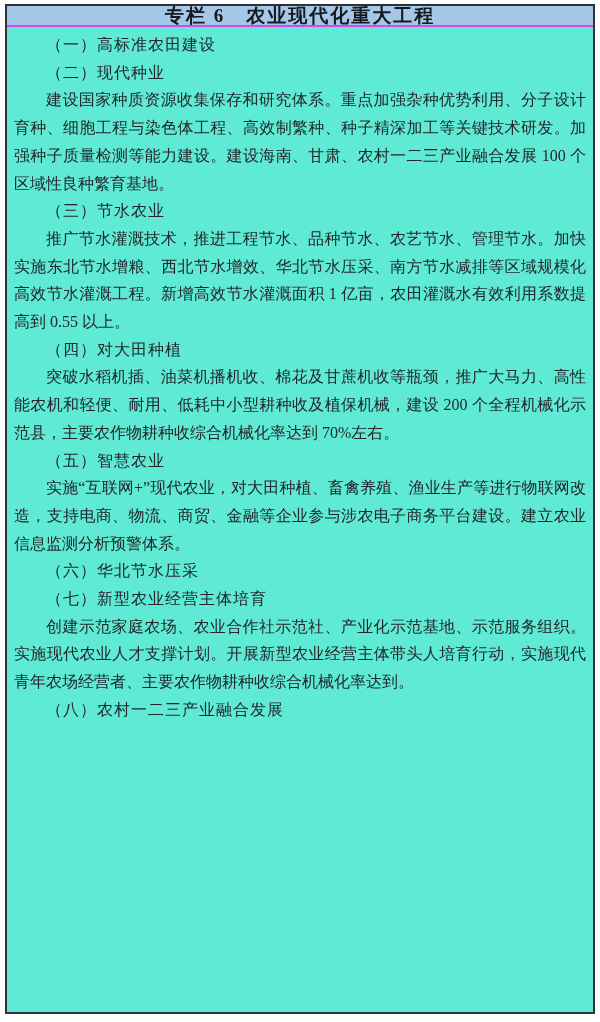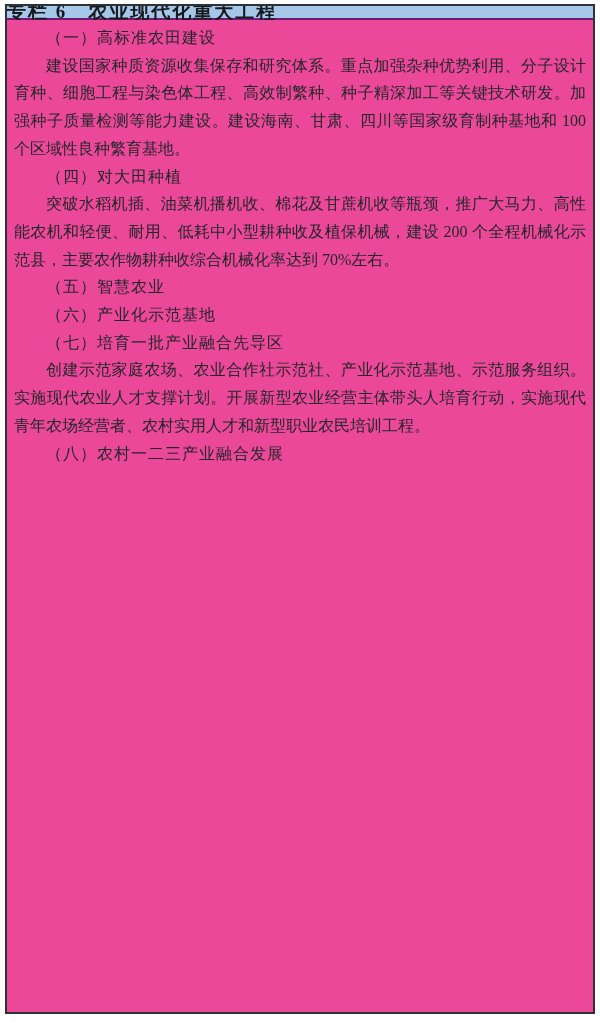--- a/index.html
+++ b/index.html
@@ -19,38 +19,38 @@
     height: 1010px;
     margin: 4px 5px 8px 5px;
     border: 2px solid #2e3236;
     display: flex;
     flex-direction: column;
     overflow: hidden;
   }
   .panel-header {
     box-sizing: border-box;
     flex: 0 0 auto;
-    height: 14px;
+    height: 21px;
     background: #a5c7e8;
-    border-bottom: 2px solid #701a75;
+    border-bottom: 2px solid #d946ef;
     display: flex;
     align-items: center;
-    justify-content: flex-start;
+    justify-content: center;
   }
   .panel-title {
     font-size: 19px;
     font-weight: bold;
     letter-spacing: 2px;
     color: #16191d;
     white-space: nowrap;
   }
   .panel-body {
     box-sizing: border-box;
     flex: 1 1 auto;
-    background: #ec4899;
+    background: #5eead4;
     padding: 4px 7px 6px 7px;
     overflow: hidden;
   }
   .sec-heading, .sec-para {
     margin: 0;
     font-size: 16px;
     line-height: 27.7px;
     color: #23272c;
     text-indent: 2em;
   }
@@ -69,40 +69,46 @@
   <div class="panel-header">
     <div class="panel-title">专栏 6　农业现代化重大工程</div>
   </div>
   <div class="panel-body">
 
     <div class="sec">
       <p class="sec-heading">（一）高标准农田建设</p>
     </div>
 
     <div class="sec">
-      <p class="sec-para">建设国家种质资源收集保存和研究体系。重点加强杂种优势利用、分子设计育种、细胞工程与染色体工程、高效制繁种、种子精深加工等关键技术研发。加强种子质量检测等能力建设。建设海南、甘肃、四川等国家级育制种基地和 100 个区域性良种繁育基地。</p>
+      <p class="sec-heading">（二）现代种业</p>
+      <p class="sec-para">建设国家种质资源收集保存和研究体系。重点加强杂种优势利用、分子设计育种、细胞工程与染色体工程、高效制繁种、种子精深加工等关键技术研发。加强种子质量检测等能力建设。建设海南、甘肃、农村一二三产业融合发展 100 个区域性良种繁育基地。</p>
     </div>
 
+    <div class="sec">
+      <p class="sec-heading">（三）节水农业</p>
+      <p class="sec-para">推广节水灌溉技术，推进工程节水、品种节水、农艺节水、管理节水。加快实施东北节水增粮、西北节水增效、华北节水压采、南方节水减排等区域规模化高效节水灌溉工程。新增高效节水灌溉面积 1 亿亩，农田灌溉水有效利用系数提高到 0.55 以上。</p>
+    </div>
 
     <div class="sec">
       <p class="sec-heading">（四）对大田种植</p>
       <p class="sec-para">突破水稻机插、油菜机播机收、棉花及甘蔗机收等瓶颈，推广大马力、高性能农机和轻便、耐用、低耗中小型耕种收及植保机械，建设 200 个全程机械化示范县，主要农作物耕种收综合机械化率达到 70%左右。</p>
     </div>
 
     <div class="sec">
       <p class="sec-heading">（五）智慧农业</p>
+      <p class="sec-para">实施“互联网+”现代农业，对大田种植、畜禽养殖、渔业生产等进行物联网改造，支持电商、物流、商贸、金融等企业参与涉农电子商务平台建设。建立农业信息监测分析预警体系。</p>
     </div>
 
     <div class="sec">
-      <p class="sec-heading">（六）产业化示范基地</p>
+      <p class="sec-heading">（六）华北节水压采</p>
     </div>
 
     <div class="sec">
-      <p class="sec-heading">（七）培育一批产业融合先导区</p>
-      <p class="sec-para">创建示范家庭农场、农业合作社示范社、产业化示范基地、示范服务组织。实施现代农业人才支撑计划。开展新型农业经营主体带头人培育行动，实施现代青年农场经营者、农村实用人才和新型职业农民培训工程。</p>
+      <p class="sec-heading">（七）新型农业经营主体培育</p>
+      <p class="sec-para">创建示范家庭农场、农业合作社示范社、产业化示范基地、示范服务组织。实施现代农业人才支撑计划。开展新型农业经营主体带头人培育行动，实施现代青年农场经营者、主要农作物耕种收综合机械化率达到。</p>
     </div>
 
     <div class="sec">
       <p class="sec-heading">（八）农村一二三产业融合发展</p>
     </div>
 
   </div>
 </div>
 
 </body></html>

